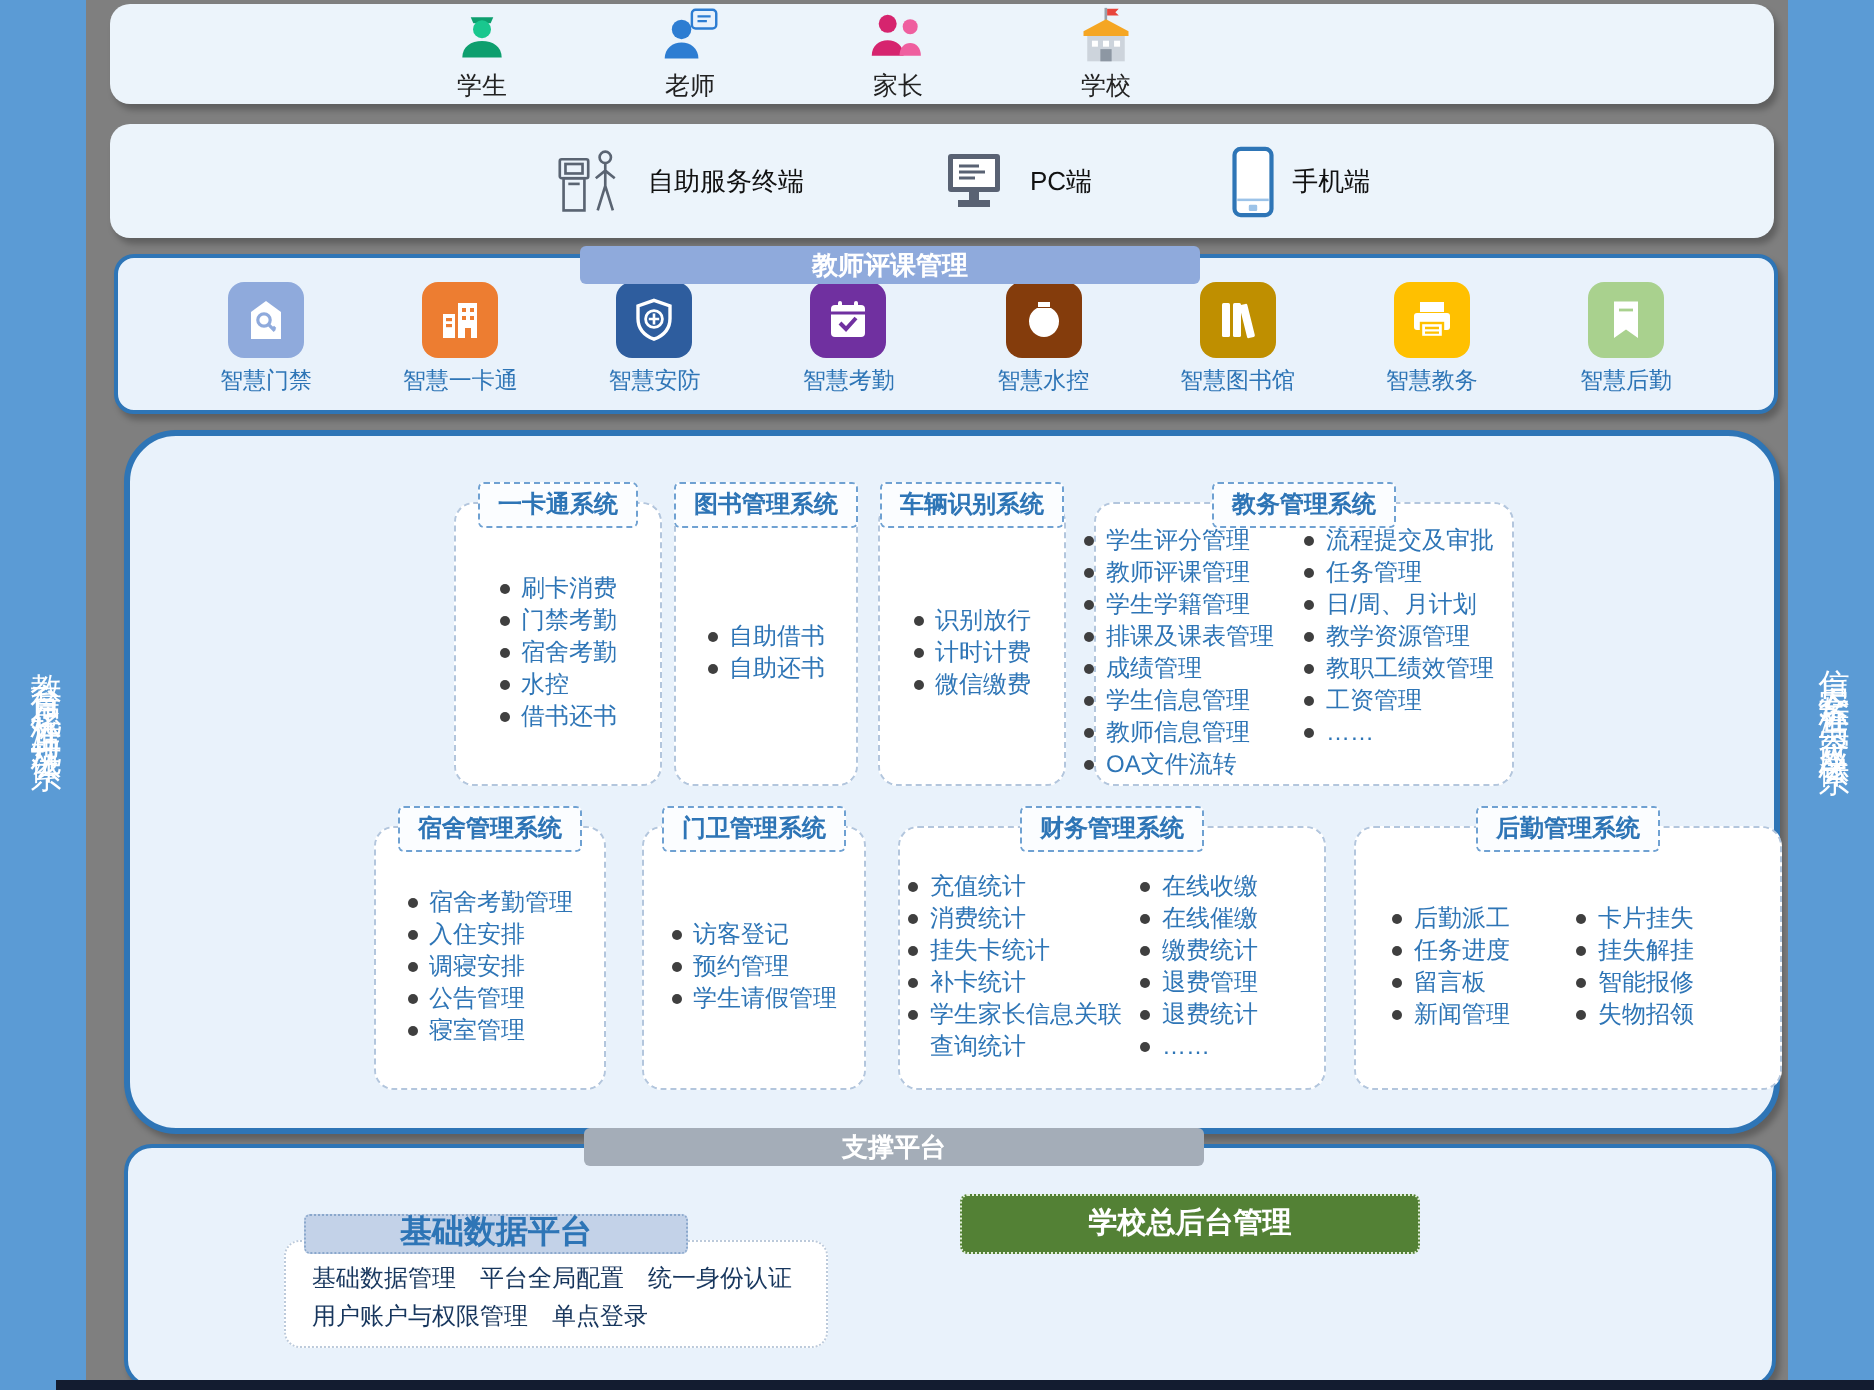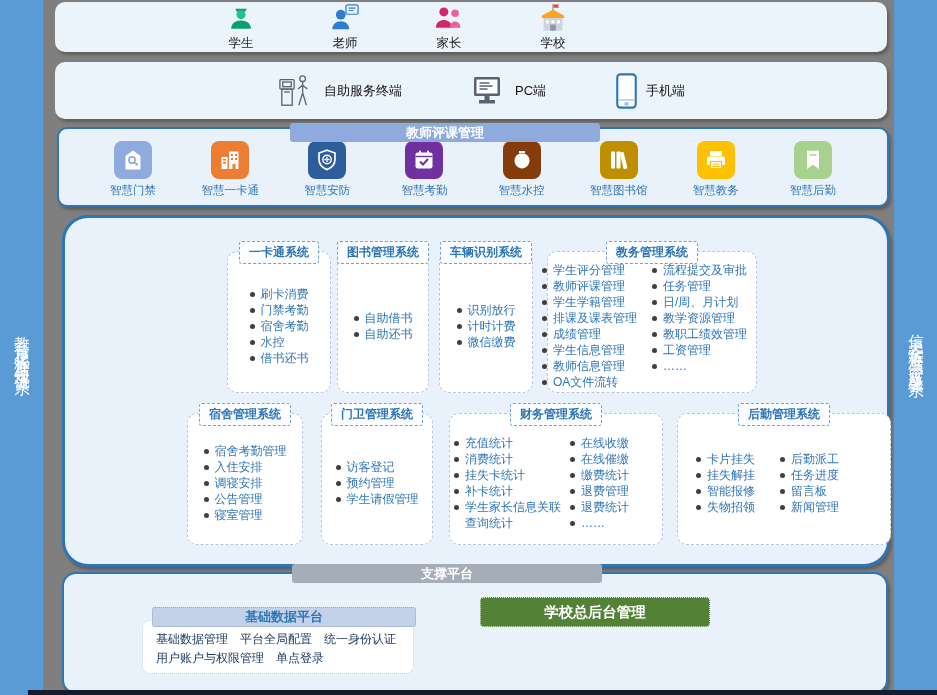--- a/index.html
+++ b/index.html
@@ -80,23 +80,23 @@
   }
   .content{position:absolute;left:0;right:0;top:0;bottom:0;display:flex;align-items:center;justify-content:center;padding-top:8px;}
   .cols{display:flex;gap:0;align-items:flex-start;}
   .col{display:flex;flex-direction:column;}
   .item{display:flex;font-size:12px;color:#2e75b6;line-height:16px;}
   .dot{width:5px;height:5px;background:#3f3f3f;border-radius:50%;margin:5.5px 6px 0 0;flex:none;}
 
   
   .tab{position:absolute;text-align:center;z-index:4;box-sizing:border-box;}
   .base-tab{
-    left:88px;top:33px;width:264px;height:20px;line-height:18px;
+    left:88px;top:33px;width:192px;height:20px;line-height:18px;
     background:#c3d2e8;border:1px dotted #8aa8cc;border-radius:3px;
-    color:#2e75b6;font-weight:bold;font-size:13px;
+    color:#2e75b6;font-weight:bold;font-size:16px;
   }
   .admin-tab{
     left:416px;top:23px;width:230px;height:30px;line-height:28px;
     background:#538135;border:1px dotted #e2efd9;border-radius:4px;
     color:#fff;font-weight:bold;font-size:14.5px;
   }
   .wbox{position:absolute;background:#fff;border:1px dotted #bccadb;border-radius:8px;box-sizing:border-box;}
   .base-box{left:78px;top:46px;width:272px;height:54px;padding:9px 0 0 13px;}
   .base-line{font-size:12px;color:#17365d;line-height:19px;}
   .admin-box{left:398px;top:46px;width:275px;height:54px;display:flex;align-items:center;justify-content:center;}
@@ -540,54 +540,54 @@
                 <span class="itxt">……</span>
        </div>
             </div>
           </div>
         </div>
      </div>
       <div class="sysbox sys7">
        <div class="tab2">后勤管理系统</div>
        <div class="content">
           <div class="cols">
+            <div class="col" style="width:92px">
+              <div class="item">
+         <span class="dot"></span>
+                <span class="itxt">后勤派工</span>
+       </div>
+              <div class="item">
+         <span class="dot"></span>
+                <span class="itxt">任务进度</span>
+       </div>
+              <div class="item">
+         <span class="dot"></span>
+                <span class="itxt">留言板</span>
+       </div>
+              <div class="item">
+         <span class="dot"></span>
+                <span class="itxt">新闻管理</span>
+       </div>
+            </div>
             <div class="col" style="width:84px">
               <div class="item">
          <span class="dot"></span>
                 <span class="itxt">卡片挂失</span>
        </div>
               <div class="item">
          <span class="dot"></span>
                 <span class="itxt">挂失解挂</span>
        </div>
               <div class="item">
          <span class="dot"></span>
                 <span class="itxt">智能报修</span>
        </div>
               <div class="item">
          <span class="dot"></span>
                 <span class="itxt">失物招领</span>
-       </div>
-            </div>
-            <div class="col" style="width:92px">
-              <div class="item">
-         <span class="dot"></span>
-                <span class="itxt">后勤派工</span>
-       </div>
-              <div class="item">
-         <span class="dot"></span>
-                <span class="itxt">任务进度</span>
-       </div>
-              <div class="item">
-         <span class="dot"></span>
-                <span class="itxt">留言板</span>
-       </div>
-              <div class="item">
-         <span class="dot"></span>
-                <span class="itxt">新闻管理</span>
        </div>
             </div>
           </div>
         </div>
      </div>
     </div>
 
   <div class="panel p-support">
     <div class="hdr hdr-support">支撑平台</div>
     <div class="tab base-tab">基础数据平台</div>

